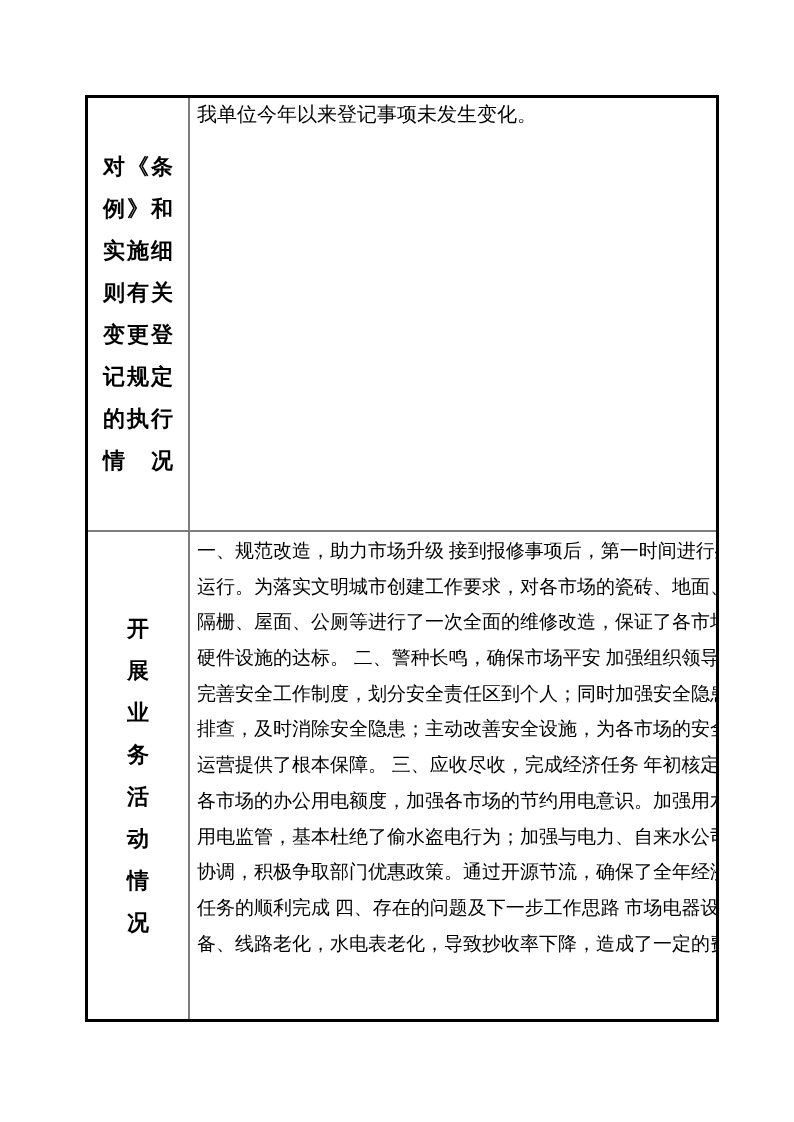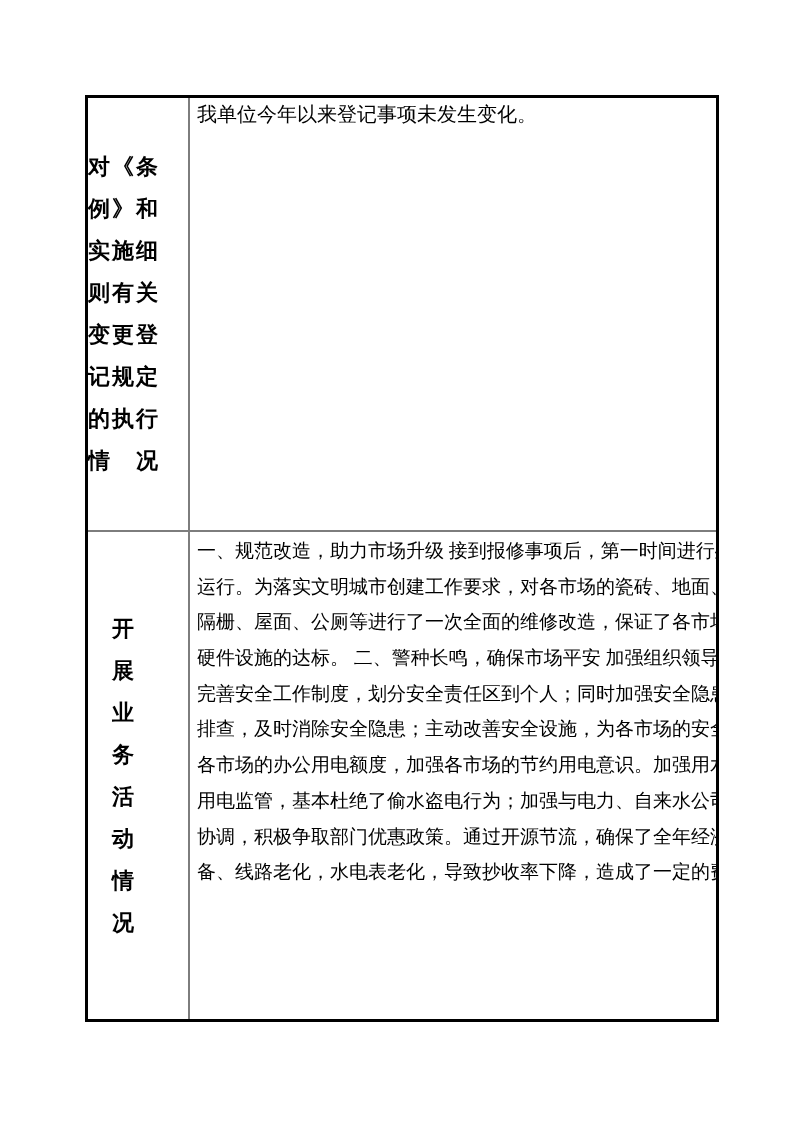--- a/index.html
+++ b/index.html
@@ -29,21 +29,21 @@
     grid-template-rows: 434px 1fr;
     background: #ffffff;
   }
   .cell {
     overflow: hidden;
   }
   .label-cell {
     border-right: 2px solid #7d7d7d;
     display: flex;
     align-items: center;
-    justify-content: flex-start;
+    justify-content: center;
   }
   .top-row {
     border-bottom: 2px solid #7d7d7d;
   }
   .label-block {
     width: 70px;
   }
   .label-line {
     font-size: 22px;
     font-weight: bold;
@@ -116,20 +116,22 @@
       </div>
     </div>
 
     <div class="cell content-cell-2">
       <div class="content-line">一、规范改造，助力市场升级 接到报修事项后，第一时间进行处</div>
       <div class="content-line">运行。为落实文明城市创建工作要求，对各市场的瓷砖、地面、</div>
       <div class="content-line">隔栅、屋面、公厕等进行了一次全面的维修改造，保证了各市场</div>
       <div class="content-line">硬件设施的达标。 二、警种长鸣，确保市场平安 加强组织领导，</div>
       <div class="content-line">完善安全工作制度，划分安全责任区到个人；同时加强安全隐患</div>
       <div class="content-line">排查，及时消除安全隐患；主动改善安全设施，为各市场的安全</div>
+      <div class="content-line">运营提供了根本保障。 三、应收尽收，完成经济任务 年初核定</div>
       <div class="content-line">各市场的办公用电额度，加强各市场的节约用电意识。加强用水</div>
       <div class="content-line">用电监管，基本杜绝了偷水盗电行为；加强与电力、自来水公司</div>
       <div class="content-line">协调，积极争取部门优惠政策。通过开源节流，确保了全年经济</div>
+      <div class="content-line">任务的顺利完成 四、存在的问题及下一步工作思路 市场电器设</div>
       <div class="content-line">备、线路老化，水电表老化，导致抄收率下降，造成了一定的费</div>
     </div>
 
   </div>
 </div>
 
 </body></html>

